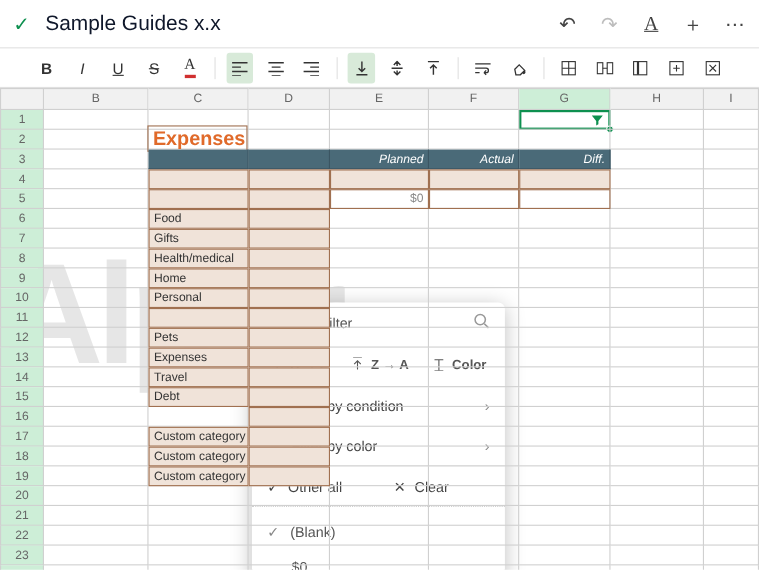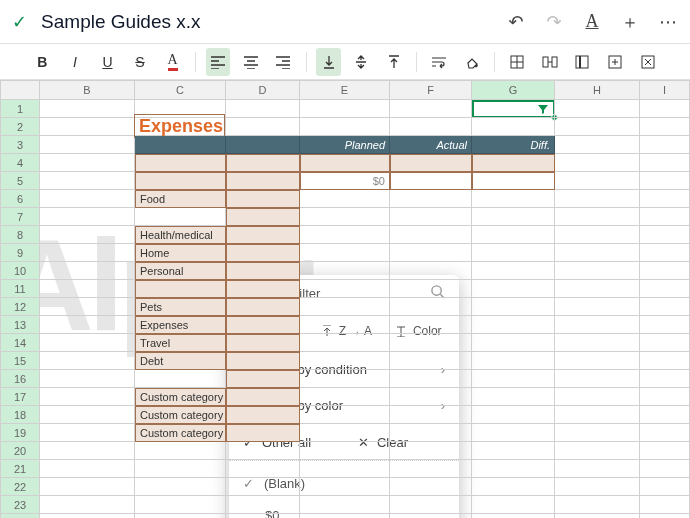--- a/index.html
+++ b/index.html
@@ -28,21 +28,21 @@
   .val-cell { justify-content:flex-end; color:#888; border:1px solid #a07050; }
   .filter-ic { position:absolute; width:14px; height:14px; display:flex; align-items:center; justify-content:center; color:#0d904f; }
   .sel-outline { position:absolute; border:2px solid #0d904f; pointer-events:none; }
   .sel-handle { position:absolute; width:7px; height:7px; background:#0d904f; border:1px solid #fff; border-radius:50%; }
   .wm { position:absolute; left:0; top:130px; width:690px; font-size:130px; font-weight:900; color:rgba(140,140,140,0.22); letter-spacing:-6px; pointer-events:none; font-family:Arial,sans-serif; }
   .popup { position:absolute; left:229px; top:195px; width:230px; background:#fff; border-radius:6px; box-shadow:0 4px 18px rgba(0,0,0,0.25); font-size:13px; color:#444; overflow:visible; }
   .p-hd { height:36px; display:flex; align-items:center; justify-content:space-between; padding:0 14px; font-size:13px; color:#555; }
   .p-row { height:36px; display:flex; align-items:center; padding:0 14px; gap:8px; }
   .p-row .chev { margin-left:auto; color:#888; }
   .p-tri { display:flex; align-items:center; justify-content:space-around; height:40px; padding:0 6px; }
-  .p-tri .opt { display:flex; align-items:center; gap:6px; font-size:12px; color:#555; }
+  .p-tri .opt { display:flex; align-items:center; gap:6px; font-size:12px; color:#555;font-weight:bold; }
   .p-sel { display:flex; align-items:center; height:38px; border-bottom:1px dotted #cfcfcf; border-top:1px solid #eee; }
   .p-sel .half { flex:1; display:flex; align-items:center; gap:8px; padding-left:14px; }
   .p-list { padding:6px 0 12px; }
   .p-item { height:32px; display:flex; align-items:center; gap:10px; padding:0 14px; font-size:13px; color:#555; }
 </style>
 </head>
 <body>
 
 <div class="header">
   <div class="hd-left">
@@ -466,20 +466,21 @@
     <div class="cell cat-cell" style="left: 300px; top: 74px; width: 90px;"></div>
     <div class="cell cat-cell" style="left: 390px; top: 74px; width: 82px;"></div>
     <div class="cell cat-cell" style="left: 472px; top: 74px; width: 83px;"></div>
     <div class="cell cat-cell" style="left: 135px; top: 92px; width: 91px;"></div>
     <div class="cell cat-cell" style="left: 226px; top: 92px; width: 74px;"></div>
     <div class="cell val-cell" style="left: 300px; top: 92px; width: 90px;">$0</div>
     <div class="cell val-cell" style="left: 390px; top: 92px; width: 82px;"></div>
     <div class="cell val-cell" style="left: 472px; top: 92px; width: 83px;"></div>
     <div class="cell cat-cell" style="left: 135px; top: 110px; width: 91px;">Food</div>
     <div class="cell cat-cell" style="left: 226px; top: 110px; width: 74px;"></div>
+    <div class="cell cat-cell" style="left: 135px; top: 128px; width: 91px;">Gifts</div>
     <div class="cell cat-cell" style="left: 226px; top: 128px; width: 74px;"></div>
     <div class="cell cat-cell" style="left: 135px; top: 146px; width: 91px;">Health/medical</div>
     <div class="cell cat-cell" style="left: 226px; top: 146px; width: 74px;"></div>
     <div class="cell cat-cell" style="left: 135px; top: 164px; width: 91px;">Home</div>
     <div class="cell cat-cell" style="left: 226px; top: 164px; width: 74px;"></div>
     <div class="cell cat-cell" style="left: 135px; top: 182px; width: 91px;">Personal</div>
     <div class="cell cat-cell" style="left: 226px; top: 182px; width: 74px;"></div>
     <div class="cell cat-cell" style="left: 135px; top: 200px; width: 91px;"></div>
     <div class="cell cat-cell" style="left: 226px; top: 200px; width: 74px;"></div>
     <div class="cell cat-cell" style="left: 135px; top: 218px; width: 91px;">Pets</div>

